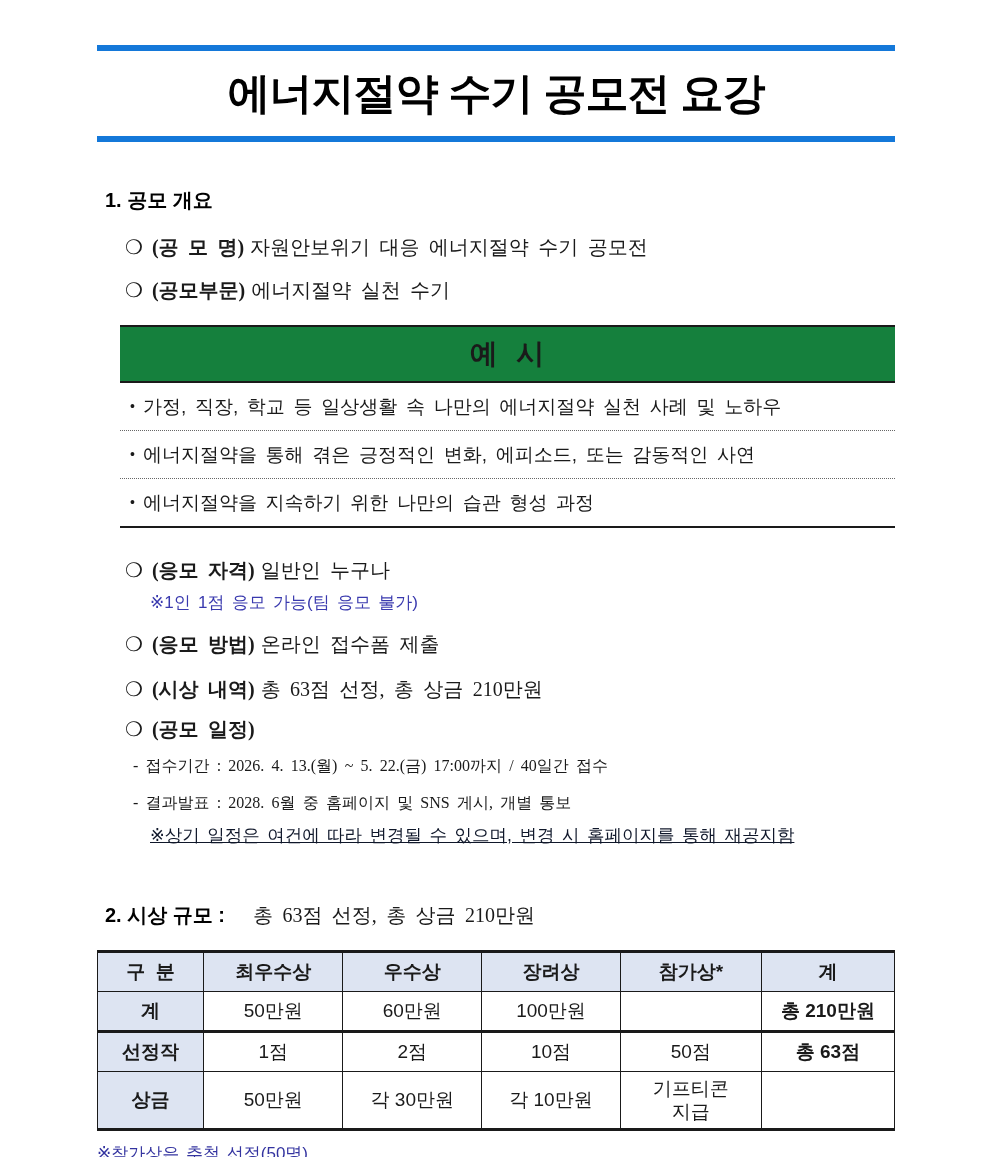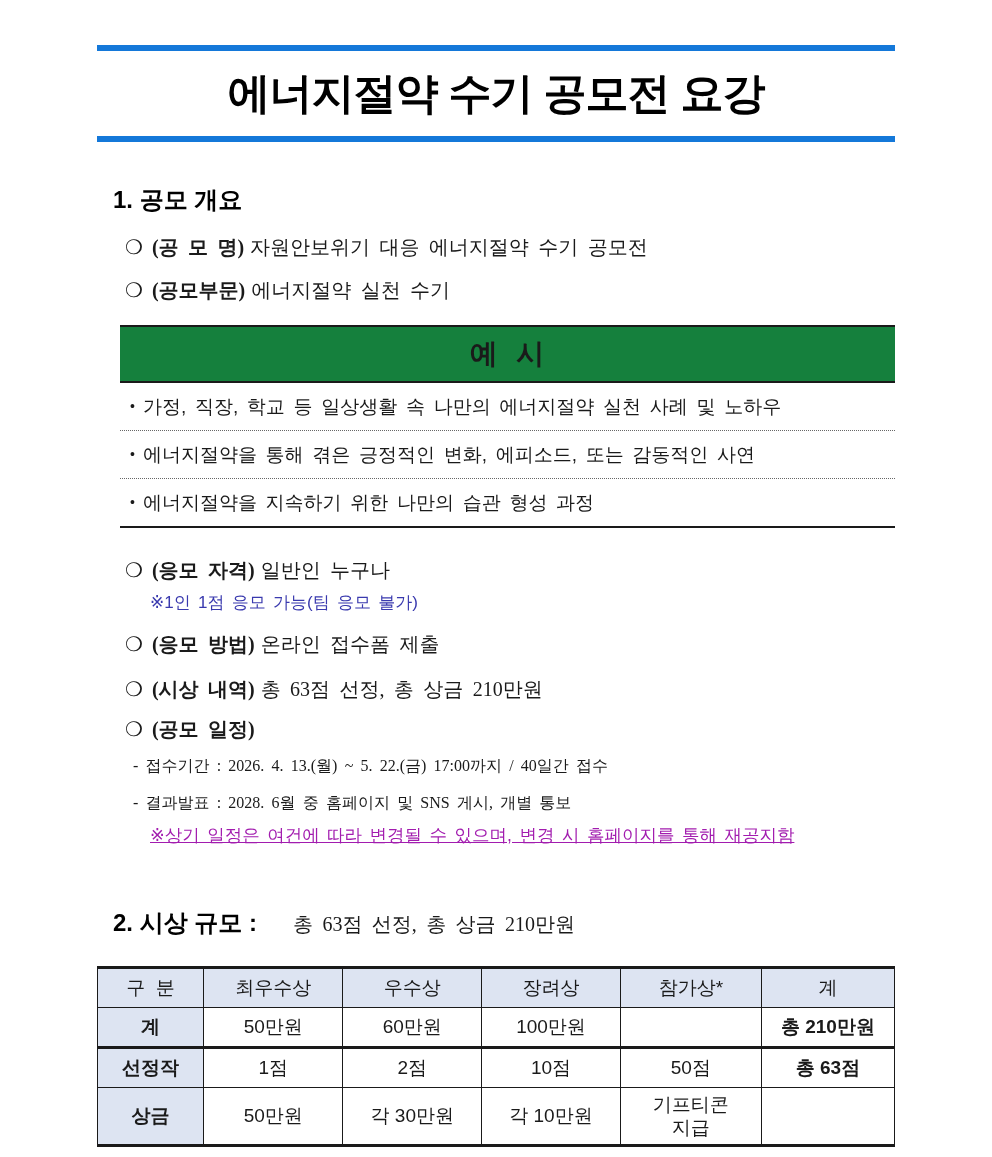--- a/index.html
+++ b/index.html
@@ -12,21 +12,21 @@
   }
   .rule{height:6px;background:#1478d9;}
   .doc-title{
     margin:0;text-align:center;
     font-family:"Liberation Sans","DejaVu Sans",sans-serif;
     font-weight:800;font-size:43px;line-height:85px;
     letter-spacing:-1px;color:#000;white-space:nowrap;
   }
   .h2{
     font-family:"Liberation Sans","DejaVu Sans",sans-serif;
-    font-weight:800;font-size:24px;color:#000;line-height:26px;margin:16px;
+    font-weight:800;font-size:20px;color:#000;line-height:26px;margin:8px;
   }
   .h2-row{display:flex;align-items:baseline;gap:20px;margin-top:47px;}
   .h2-suffix{font-size:20px;word-spacing:0.22em;color:#1a1a1a;}
   .sec1-head{margin-top:45px;}
   .bullet-line{
     margin:15px 0 0 28px;font-size:20px;line-height:28px;word-spacing:0.22em;
   }
   .bullet-line.first{margin-top:20px;}
   .circ{font-size:20px;margin-right:9px;}
   .lbl{font-weight:bold;}
@@ -50,36 +50,36 @@
   .ex-bullet{font-size:14px;margin-right:8px;vertical-align:2px;}
   .sub-note{
     margin:8px 0 0 53px;
     font-family:"Liberation Sans","DejaVu Sans",sans-serif;
     font-size:17px;line-height:22px;color:#3939ae;word-spacing:0.15em;
   }
   .dash-line{margin:9px 0 0 36px;font-size:16px;line-height:28px;word-spacing:0.2em;}
   .sched-note{
     margin:7px 0 0 53px;
     font-family:"Liberation Sans","DejaVu Sans",sans-serif;
-    font-size:17.5px;line-height:23px;color:#a21caf;
+    font-size:17.5px;line-height:23px;color:#0f172a;
     text-decoration:underline;word-spacing:0.15em;display:inline-block;
   }
   
   .award-table{
     width:100%;margin-top:14px;border-collapse:collapse;
     font-family:"Liberation Sans","DejaVu Sans",sans-serif;
     font-size:19px;table-layout:fixed;
   }
   .award-table th,.award-table td{
     border:1.5px solid #1a1a1a;text-align:center;vertical-align:middle;
     padding:4px 2px;height:30px;
   }
   .award-table{border-top:3px solid #1a1a1a;border-bottom:3px solid #1a1a1a;}
   .award-table thead th{
-    background:#dde4f2;font-weight:normal;white-space:pre;
+    background:#dde4f2;font-weight:bold;white-space:pre;
     border-top:3px solid #1a1a1a;
     margin-top:19px;
   }
   .award-table .rowhead{background:#dde4f2;font-weight:bold;}
   .row-total td,.row-total th{border-bottom:3px solid #1a1a1a;}
   .row-count td,.row-count th{border-bottom:1.5px dotted #444;}
   .row-prize td,.row-prize th{height:48px;border-bottom:3px solid #1a1a1a;}
   .bold-cell{font-weight:bold;}
   .two-line div{line-height:23px;}
   .footnotes{

